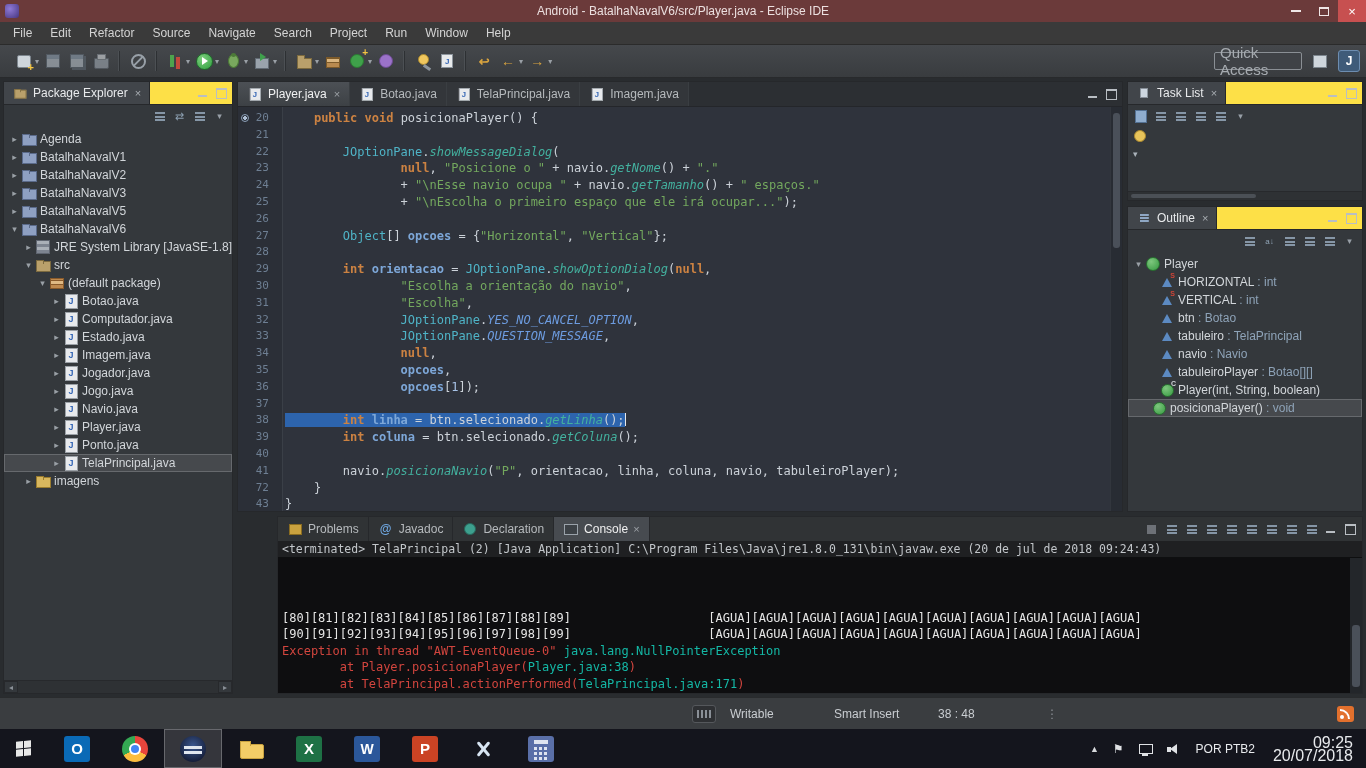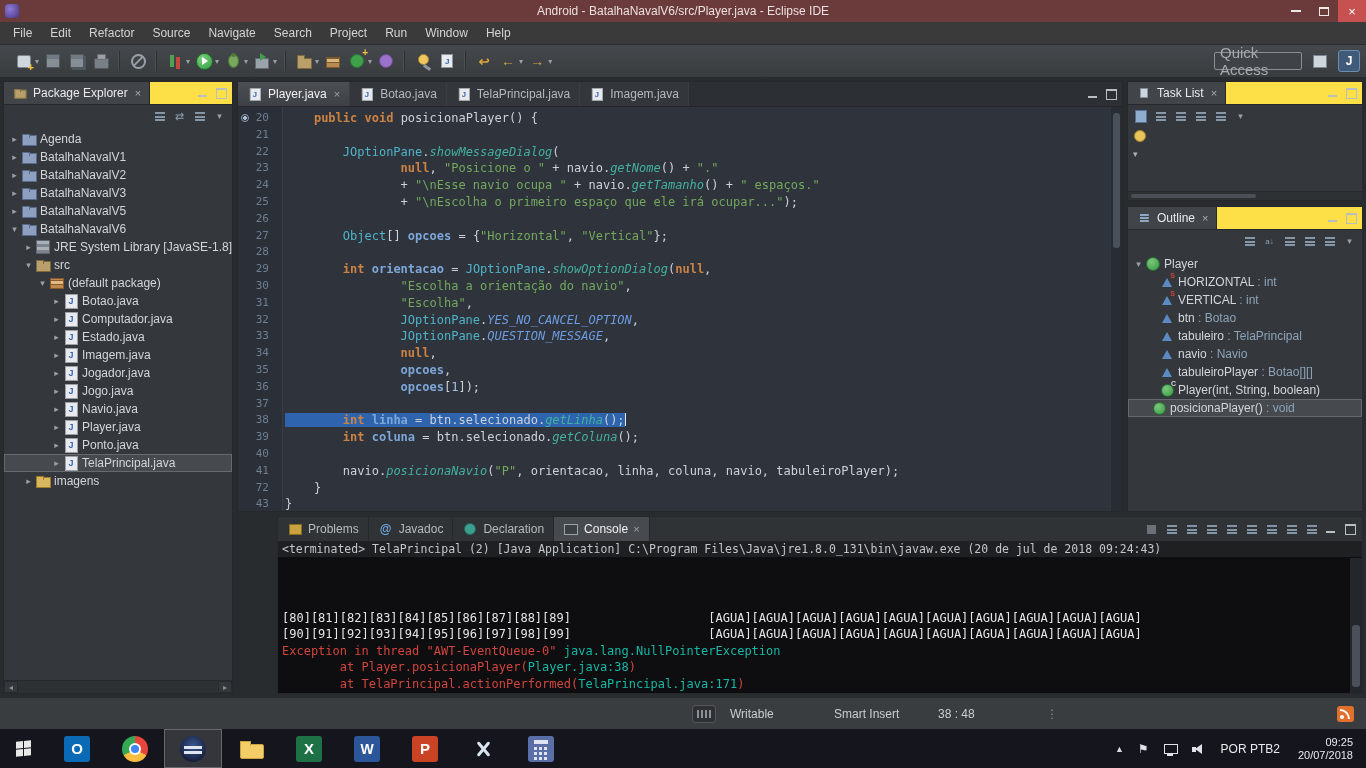--- a/index.html
+++ b/index.html
@@ -230,21 +230,21 @@
   .tray-btn { padding:0 7px; height:100%; display:flex; align-items:center; justify-content:center; }
   .tri-up { font-size:9px; color:#d8dadd; }
   .tri-flag { font-size:12px; color:#e0e2e5; }
   .tri-net { position:relative; width:14px; height:14px; }
   .tri-net::before { content:""; position:absolute; left:1px; top:2px; width:12px; height:8px; border:1px solid #e0e2e5; }
   .tri-net::after { content:""; position:absolute; left:4px; bottom:0; width:6px; height:2px; background:#e0e2e5; }
   .tri-vol { position:relative; width:14px; height:14px; }
   .tri-vol::before { content:""; position:absolute; left:1px; top:5px; width:4px; height:5px; background:#e0e2e5; }
   .tri-vol::after { content:""; position:absolute; left:4px; top:2px; border-right:7px solid #e0e2e5; border-top:5.5px solid transparent; border-bottom:5.5px solid transparent; }
   .lang { font-size:12px; padding:0 9px; }
-  .clock { text-align:right; font-size:11px; line-height:13px; padding:0 9px; display:flex; flex-direction:column; justify-content:center; }
+  .clock { text-align:right; font-size:16px; line-height:13px; padding:0 9px; display:flex; flex-direction:column; justify-content:center; }
 </style>
 </head>
 <body>
 
 <div class="window">
 
   <div class="titlebar">
     <span class="win-icon"></span>
     <span class="title">Android - BatalhaNavalV6/src/Player.java - Eclipse IDE</span>
     <span class="win-controls">

